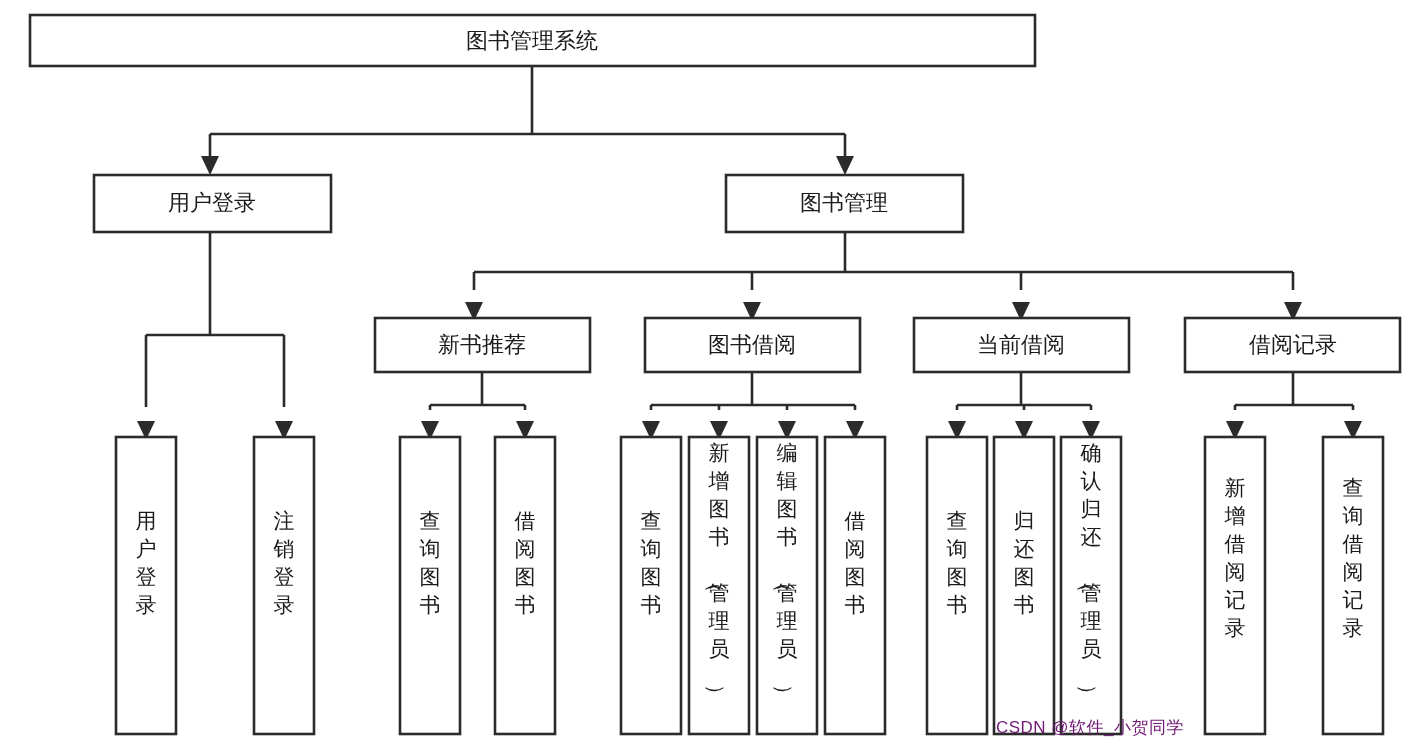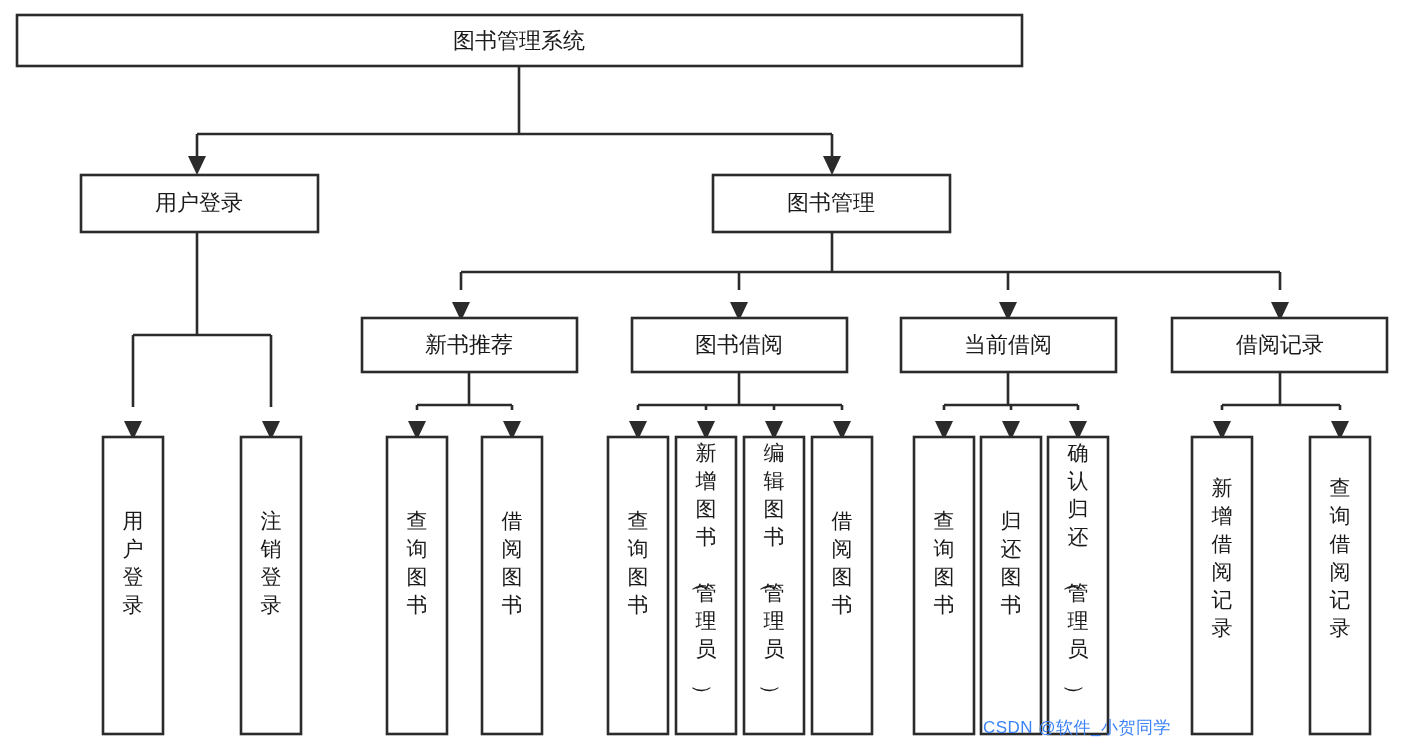--- a/index.html
+++ b/index.html
@@ -12,20 +12,21 @@
     width: 1405px;
     height: 747px;
     font-family: "Liberation Sans", "DejaVu Sans", sans-serif;
     overflow: hidden;
   }
   #diagram-root {
     position: relative;
     width: 1181px;
     height: 747px;
     background: #ffffff;
+    margin-left: 13px;
   }
   svg#flowchart {
     position: absolute;
     top: 0;
     left: 0;
     width: 1405px;
     height: 747px;
     display: block;
   }
   .node-box {
@@ -55,21 +56,21 @@
     font-size: 21px;
     fill: #1a1a1a;
     text-anchor: middle;
   }
   .watermark {
     position: absolute;
     right: 10px;
     bottom: 8px;
     font-family: "Liberation Sans", "DejaVu Sans", sans-serif;
     font-size: 17px;
-    color: #3b82f6;
+    color: #701a75;
     letter-spacing: 0.5px;
     white-space: nowrap;
     user-select: none;
   }
 </style>
 </head>
 <body>
 
 <div id="diagram-root">
 

